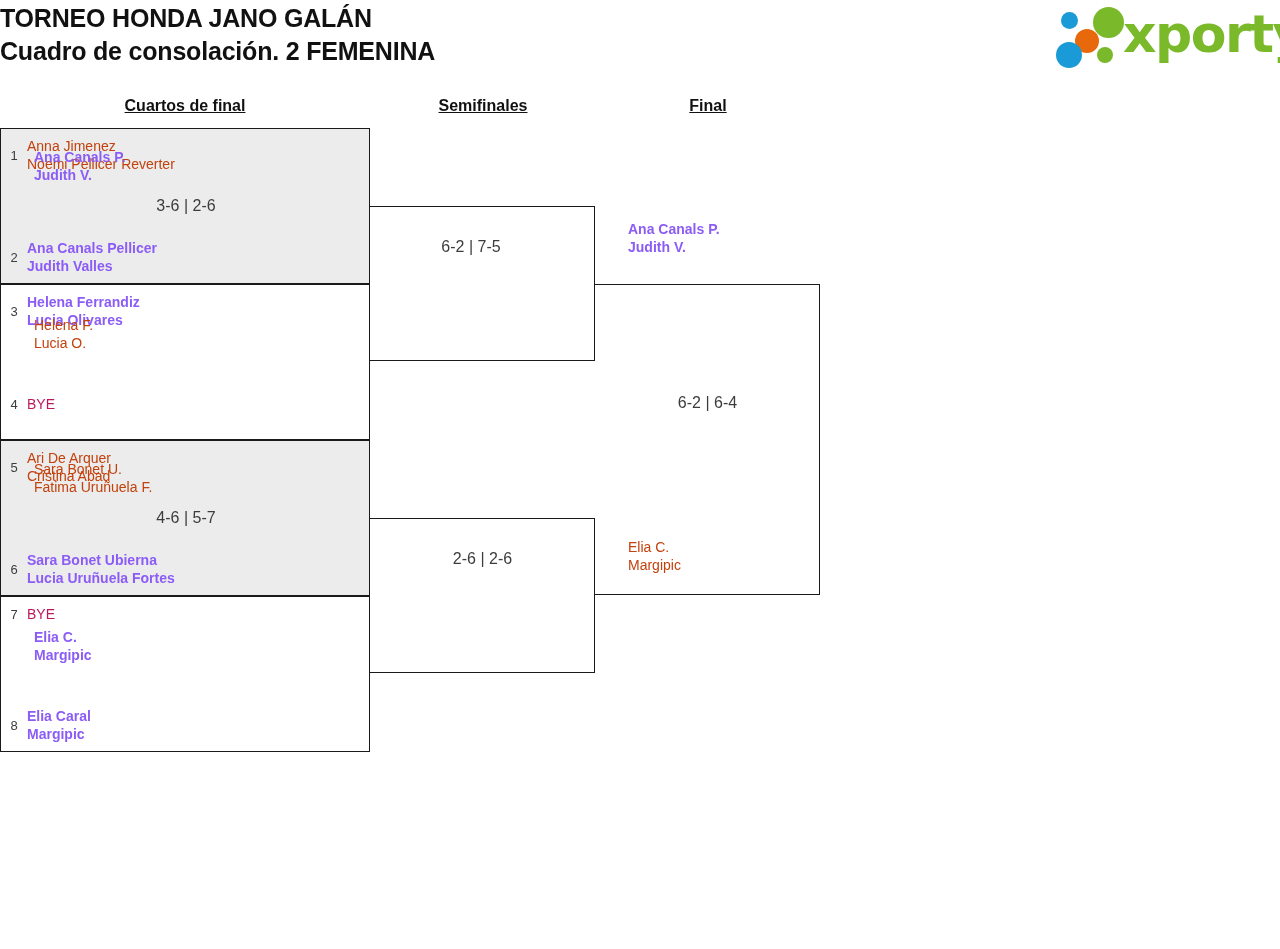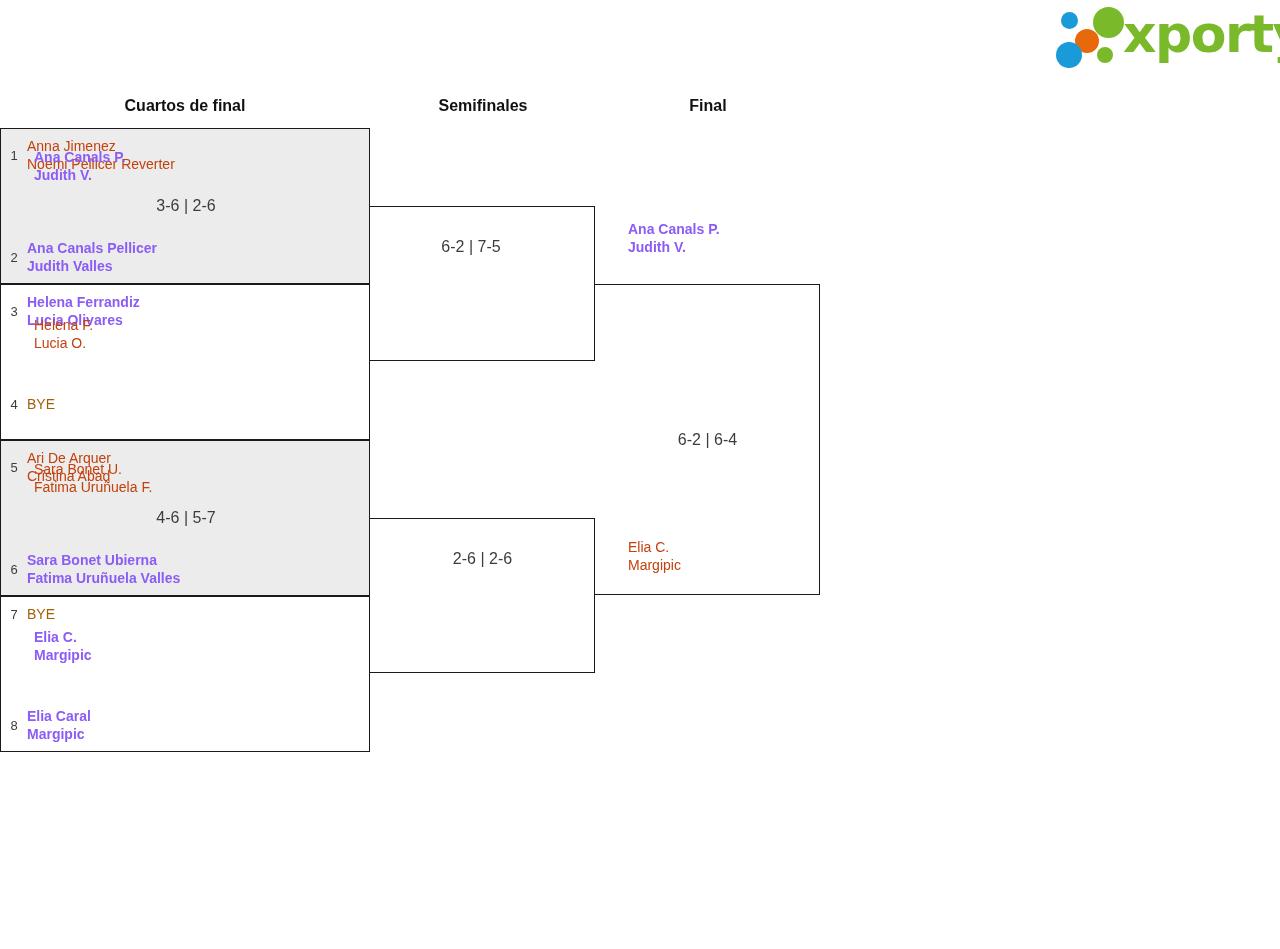--- a/index.html
+++ b/index.html
@@ -66,20 +66,21 @@
   }
 
   
   .round-header {
     position: absolute;
     font-size: 16px;
     font-weight: bold;
     color: #111111;
     text-align: center;
     white-space: nowrap;
+    text-decoration: underline;
   }
   #round-header-0 { left: 60px;  top: 97px; width: 250px; }
   #round-header-1 { left: 370px; top: 97px; width: 226px; text-align: center; }
   #round-header-2 { left: 596px; top: 97px; width: 224px; }
 
   
   #bracket {
     position: absolute;
     left: 0;
     top: 0;
@@ -113,21 +114,21 @@
   .seed.empty { visibility: hidden; }
   .names {
     flex: 1 1 auto;
     font-size: 14px;
     line-height: 18px;
     white-space: nowrap;
   }
   .names .nm { display: block; }
   .team.winner .names { font-weight: bold; color: #8b5cf6; }
   .team.loser  .names { font-weight: normal; color: #c2410c; }
-  .team.bye    .names { font-weight: normal; color: #a16207; }
+  .team.bye    .names { font-weight: normal; color: #be185d; }
 
   .score {
     position: absolute;
     font-size: 16px;
     color: #3c3c3c;
     text-align: center;
     white-space: nowrap;
   }
 
   
@@ -151,27 +152,31 @@
   #sf-team-1-top    { top: 460px; }
   #sf-team-1-bottom { top: 616px; }
   #sf-score-0 { top: 238px; left: 370px; width: 202px; }
   #sf-score-1 { top: 550px; left: 370px; width: 225px; }
 
   
   #fn-box-0 { left: 595px; top: 284px; width: 225px; height: 311px; }
   .fn-team { position: absolute; left: 602px; width: 230px; }
   #fn-team-0-top    { top: 220px; }
   #fn-team-0-bottom { top: 538px; }
-  #fn-score-0 { top: 394px; left: 595px; width: 225px; margin-top: 37px; }
+  #fn-score-0 { top: 394px; left: 595px; width: 225px; }
 </style>
 </head>
 <body>
 
 <div id="header">
 
+  <div id="title-block">
+    <div class="title-line">TORNEO HONDA JANO GALÁN</div>
+    <div class="title-line">Cuadro de consolación. 2 FEMENINA</div>
+  </div>
 
   <div id="logo">
     <span class="dot" id="dot-blue-small"></span>
     <span class="dot" id="dot-orange"></span>
     <span class="dot" id="dot-green-large"></span>
     <span class="dot" id="dot-blue-large"></span>
     <span class="dot" id="dot-green-small"></span>
     <span id="logo-wordmark">xporty</span>
   </div>
 
@@ -224,21 +229,21 @@
       <span class="names">
         <span class="nm">Ari De Arquer</span>
         <span class="nm">Cristina Abad</span>
       </span>
     </div>
     <div class="score qf-score">4-6 | 5-7</div>
     <div class="team winner qf-team-bottom">
       <span class="seed">6</span>
       <span class="names">
         <span class="nm">Sara Bonet Ubierna</span>
-        <span class="nm">Fatima Uruñuela Valles</span>
+        <span class="nm">Lucia Uruñuela Fortes</span>
       </span>
     </div>
   </div>
 
   <div class="match-box plain" id="qf-box-3">
     <div class="team bye qf-team-top">
       <span class="seed">7</span>
       <span class="names">
         <span class="nm">BYE</span>
       </span>

